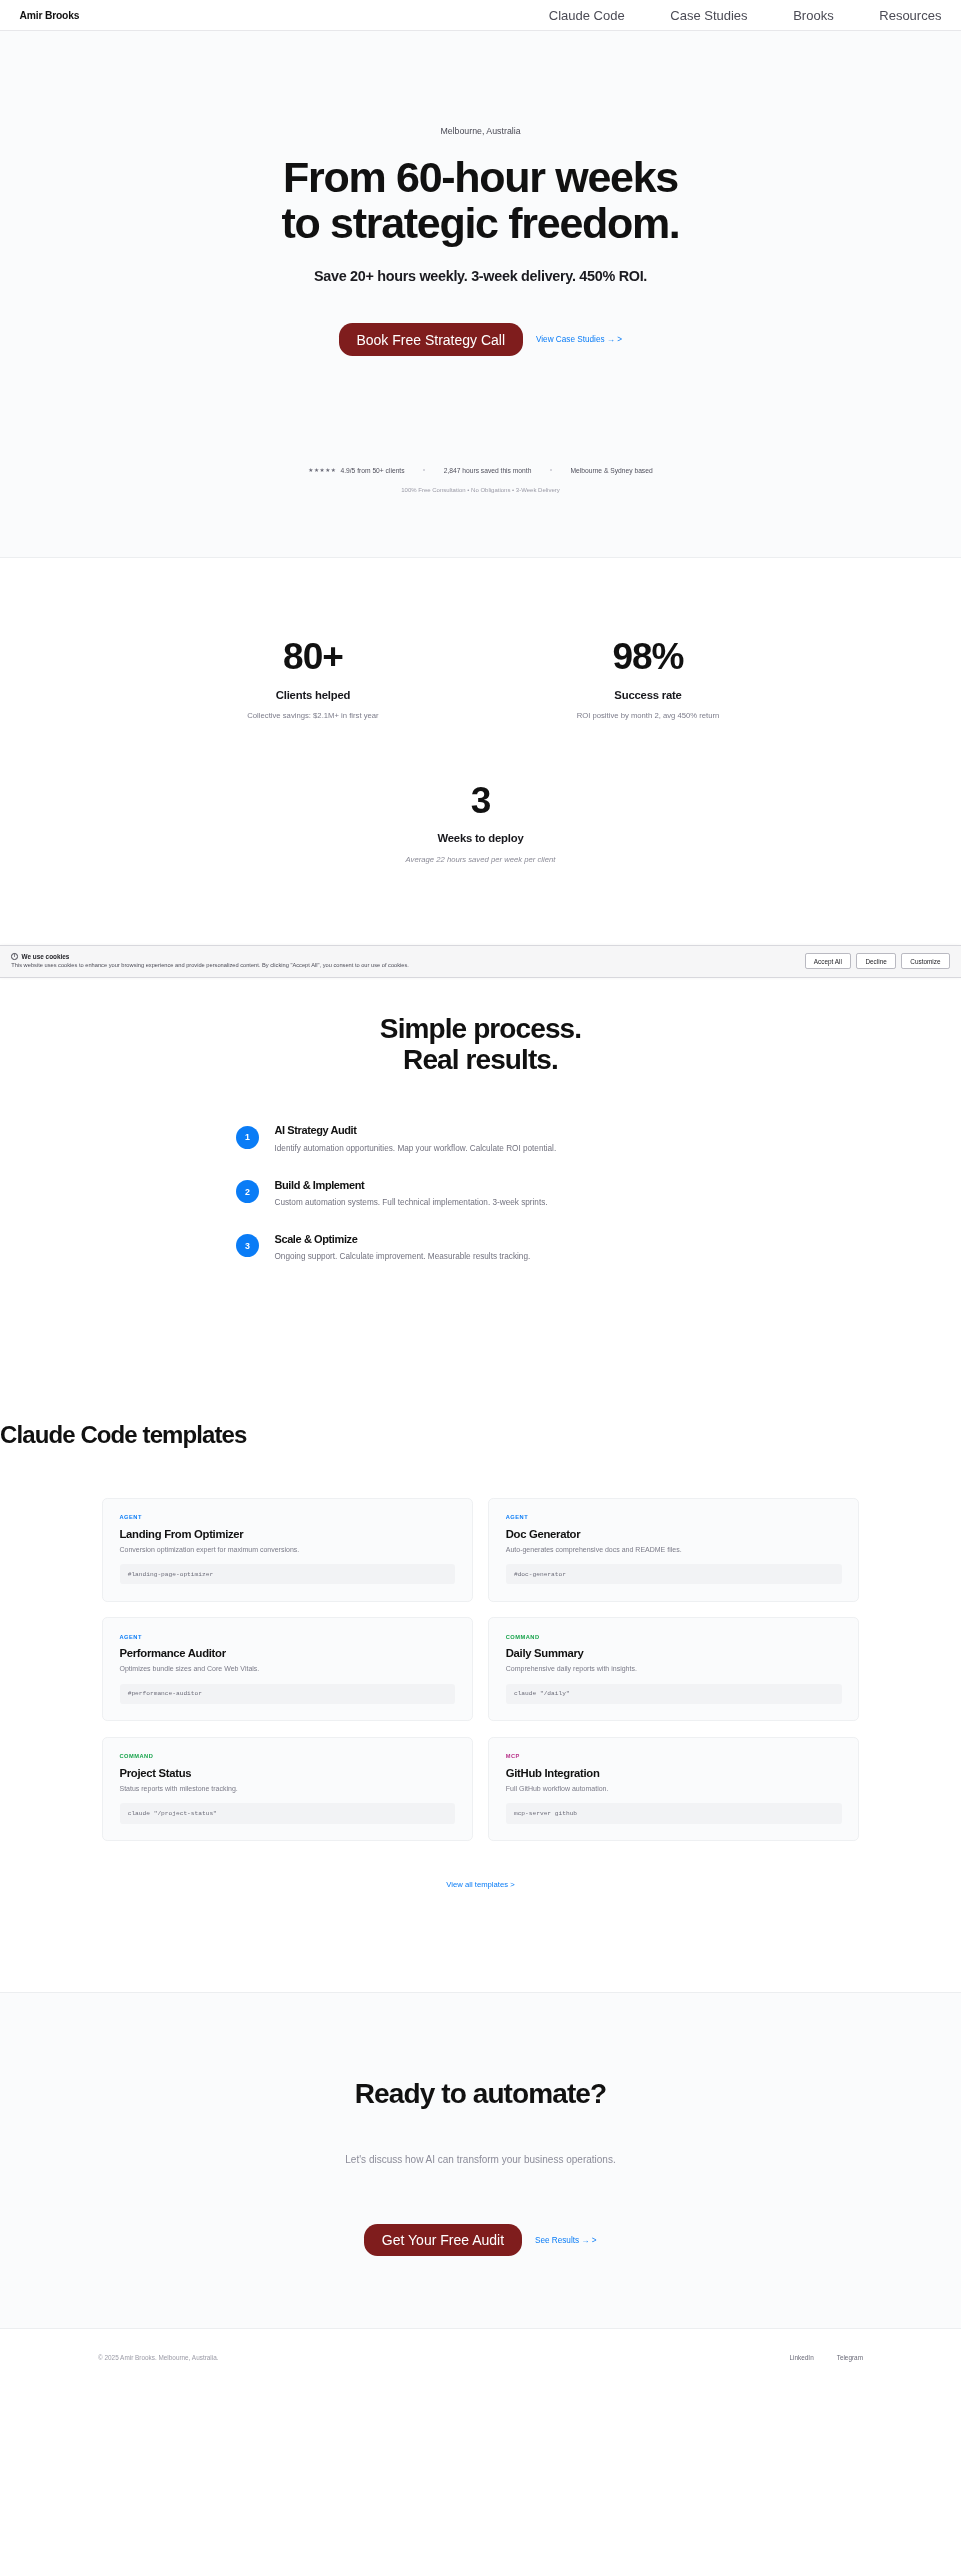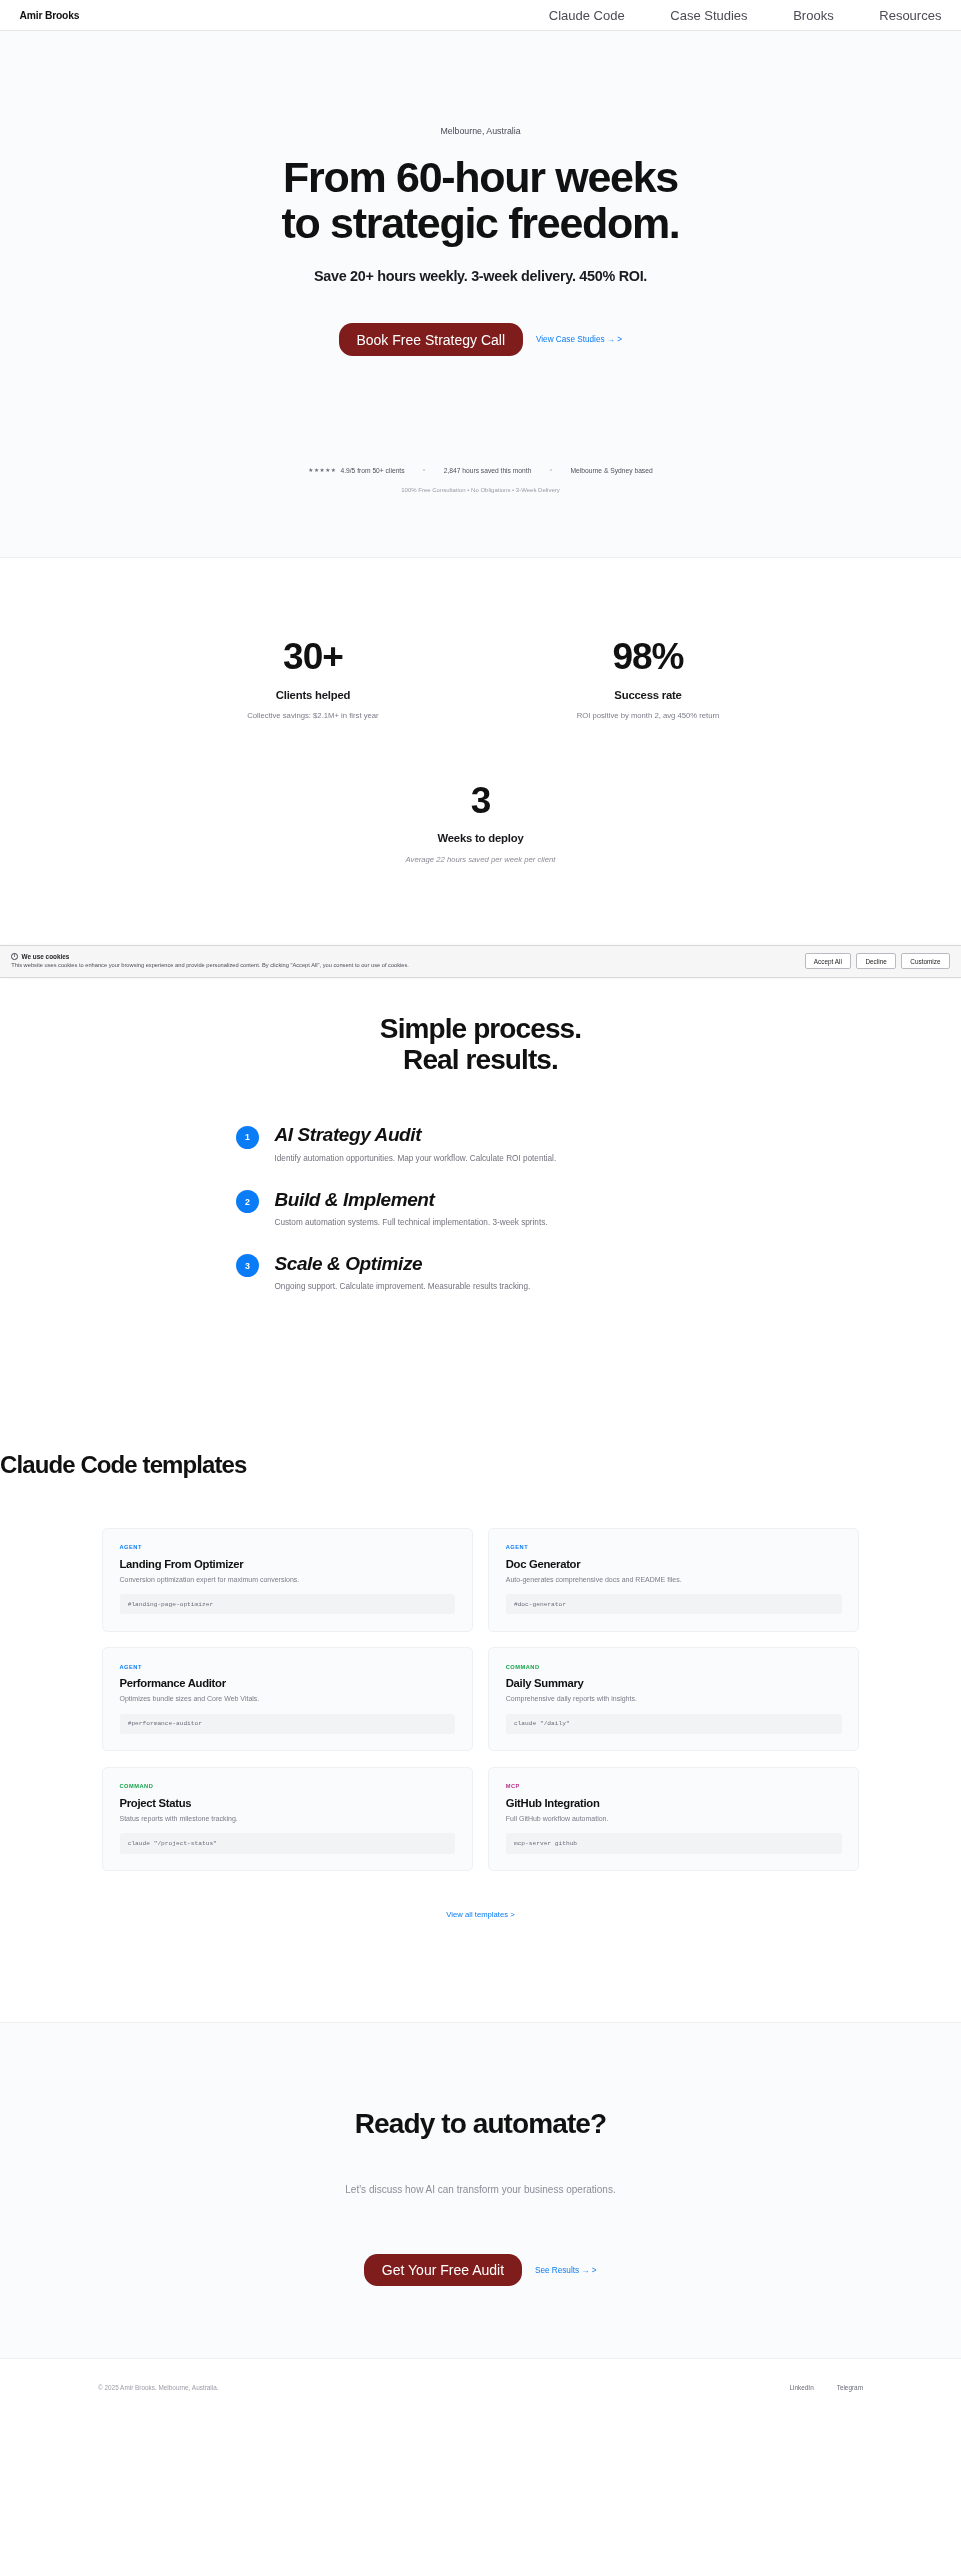--- a/index.html
+++ b/index.html
@@ -180,26 +180,25 @@
     background: #0a7cf6;
     color: #ffffff;
     font-size: 8.8px;
     font-weight: 700;
     display: flex;
     align-items: center;
     justify-content: center;
     margin-top: 1.5px;
   }
   .step-title {
-    font-size: 19px;
+    font-size: 11px;
     font-weight: 700;
     letter-spacing: -0.4px;
     margin-bottom: 7.2px;
     color: #111111;
-    font-style: italic;
   }
   .step-desc {
     font-size: 8.2px;
     color: #72727f;
   }
 
   
   .templates {
     padding: 62px 0 103px;
     background: #ffffff;
@@ -402,21 +401,21 @@
     <div class="proof-item">2,847 hours saved this month</div>
     <span class="proof-dot"></span>
     <div class="proof-item">Melbourne &amp; Sydney based</div>
   </div>
   <div class="fineprint">100% Free Consultation • No Obligations • 3-Week Delivery</div>
 </section>
 
 <section class="stats">
   <div class="stats-grid">
     <div>
-      <div class="stat-value">30+</div>
+      <div class="stat-value">80+</div>
       <div class="stat-label">Clients helped</div>
       <div class="stat-note">Collective savings: $2.1M+ in first year</div>
     </div>
     <div>
       <div class="stat-value">98%</div>
       <div class="stat-label">Success rate</div>
       <div class="stat-note">ROI positive by month 2, avg 450% return</div>
     </div>
     <div class="stat-full">
       <div class="stat-value">3</div>

